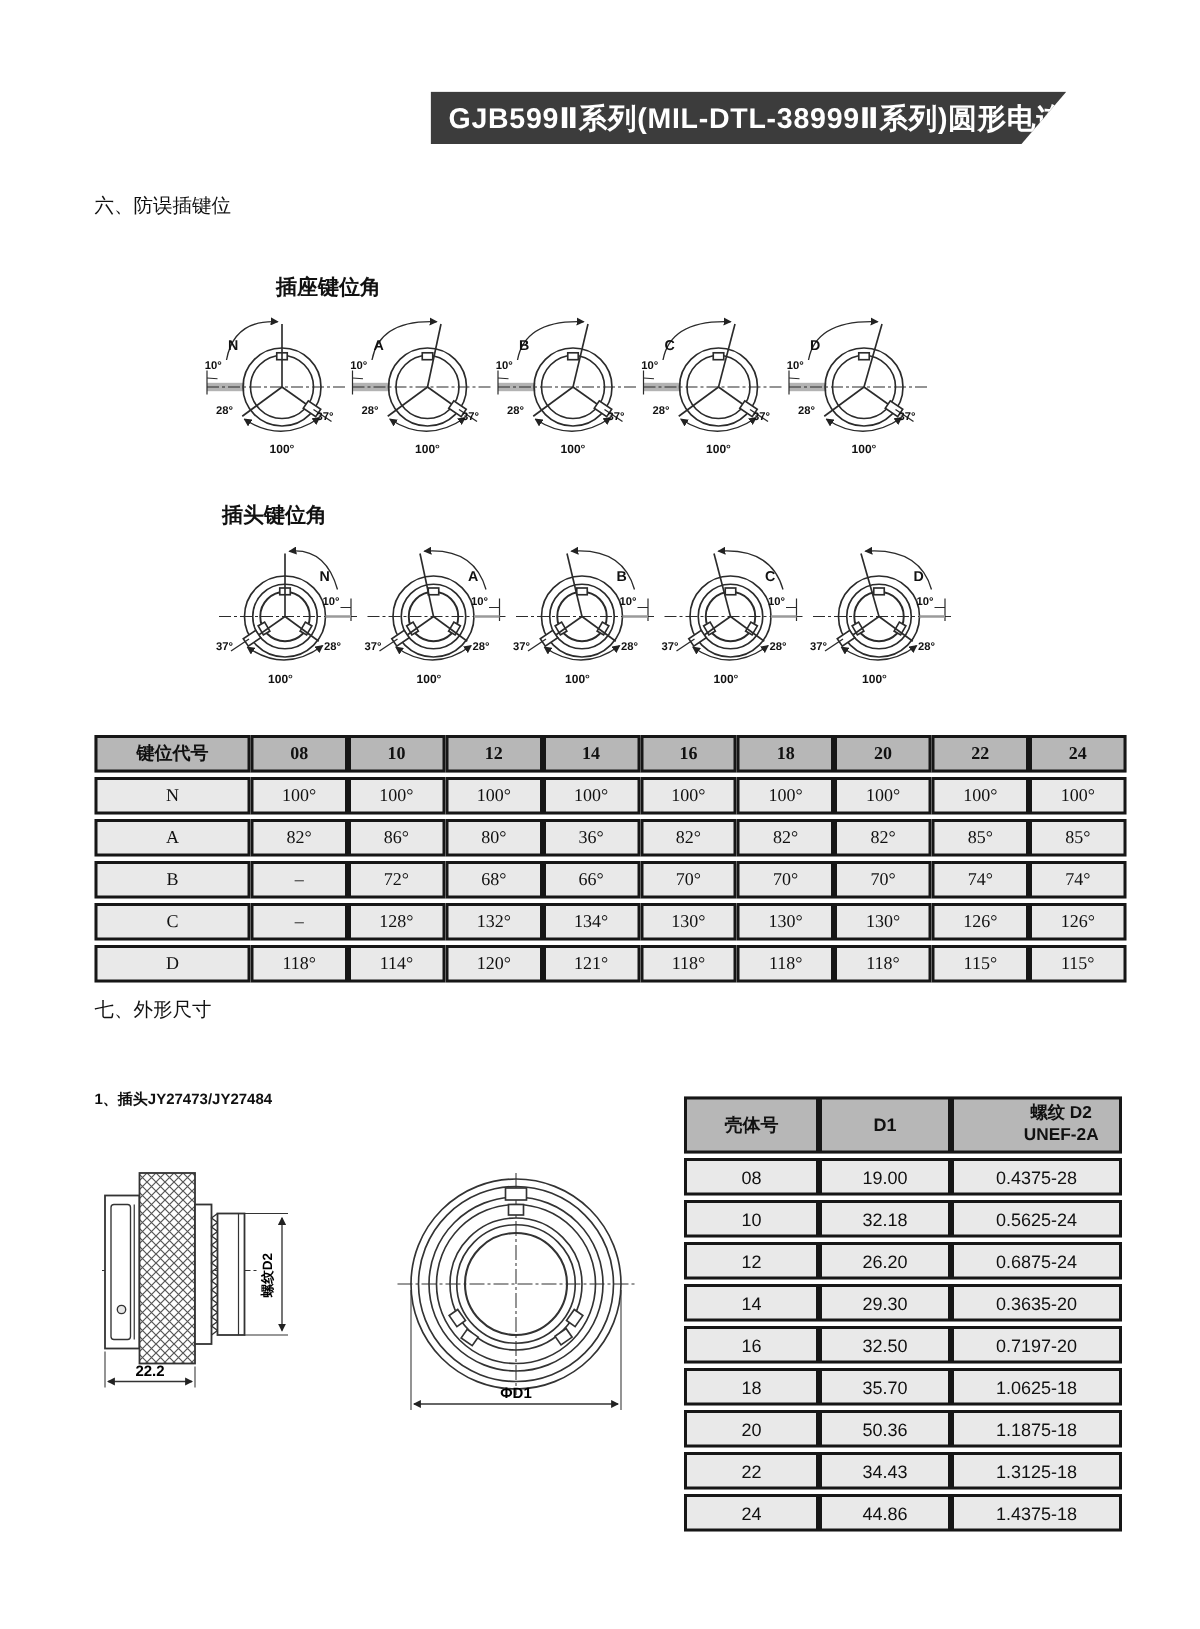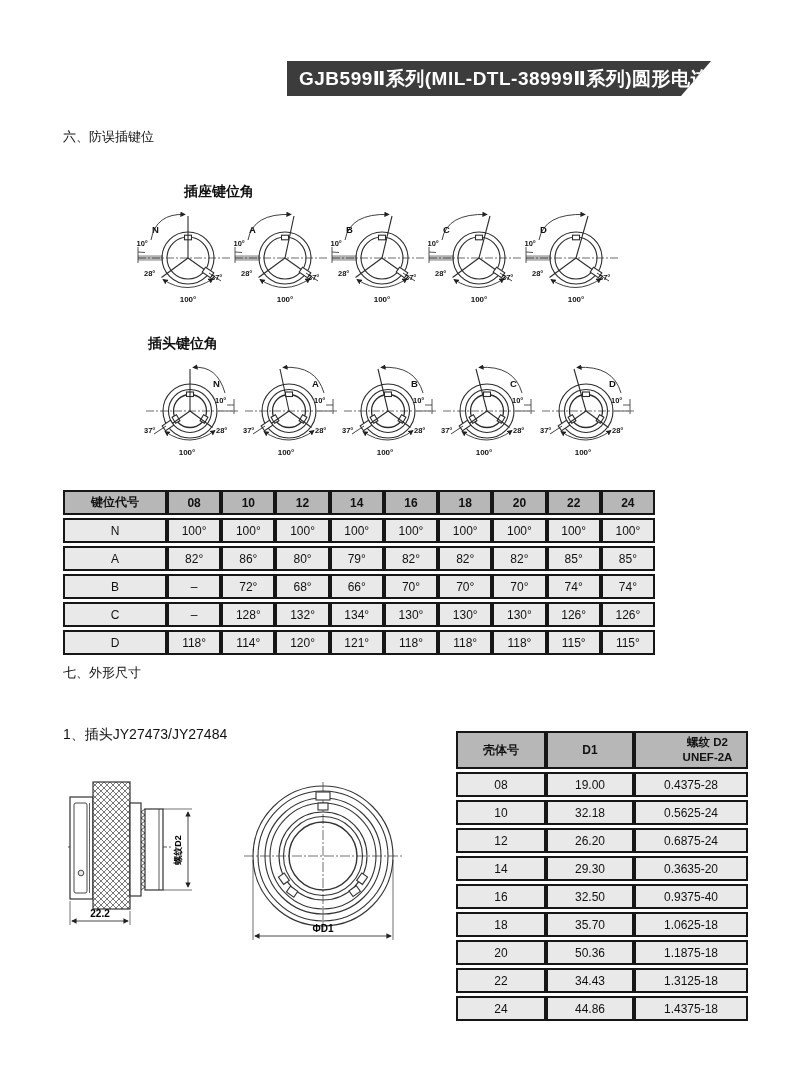--- a/index.html
+++ b/index.html
@@ -10,41 +10,41 @@
     clip-path:polygon(0 0,100% 0,calc(100% - 30px) 100%,0 100%);
     display:flex;align-items:center;}
   .banner span{color:#fff;font-weight:bold;font-size:19px;letter-spacing:0.5px;padding-left:12px;white-space:nowrap;}
 
   .sec-title{position:absolute;font-size:13px;font-weight:normal;margin:0;}
   .sec6{left:63px;top:128px;}
   .sec7{left:63px;top:664px;}
   .lbl{position:absolute;font-size:14px;font-weight:bold;}
   .socket-lbl{left:148px;top:183px;margin-left:36px;}
   .plug-lbl{left:148px;top:335px;}
-  .sub7{position:absolute;left:63px;top:726px;font-size:14px;font-weight:normal;}
+  .sub7{position:absolute;left:63px;top:726px;font-size:10px;font-weight:bold;}
 
   .diag-row{position:absolute;display:flex;}
   .row1{left:136px;top:203px;}
   .row2{left:143px;top:356px;}
 
   table{border-collapse:separate;border-spacing:0 3px;position:absolute;table-layout:fixed;}
-  .t1{left:63px;top:487px;width:592px;}
+  .t1{left:63px;top:487px;width:688px;font-family:Liberation Serif, serif;}
   .t2{left:456px;top:728px;width:292px;}
   th,td{border:2px solid #161616;text-align:center;vertical-align:middle;
     font-size:12px;padding:0;height:21px;overflow:hidden;}
   th{background:#b7b7b7;font-weight:bold;}
   td{background:#e9e9e9;font-weight:normal;}
   .t1 th:first-child,.t1 td:first-child{width:100px;}
   .t2 th{height:34px;}
   .t2 col.c1{width:90px}.t2 col.c2{width:88px}.t2 col.c3{width:114px}
   .th2line div{line-height:15px;font-size:11.5px;margin-left:33px;}
 
   .drawing{position:absolute;}
   .side-view{left:68px;top:770px;}
-  .front-view{left:242px;top:780px;text-decoration:underline;}
+  .front-view{left:263px;top:780px;text-decoration:underline;}
   svg text{font-family:"Liberation Sans","DejaVu Sans",sans-serif;}
   .defs-only{position:absolute;width:0;height:0;}
 </style>
 </head>
 <body>
 
 <svg class="defs-only" aria-hidden="true">
   <defs>
     <marker id="ar" viewBox="0 0 10 10" refX="8.5" refY="5" markerWidth="6" markerHeight="6" orient="auto-start-reverse">
       <path d="M0 0 L10 5 L0 10 z" fill="#222"></path>
@@ -358,21 +358,21 @@
           <td>100°</td>
           <td>100°</td>
           <td>100°</td>
           <td>100°</td>
         </tr>
         <tr>
           <td>A</td>
           <td>82°</td>
           <td>86°</td>
           <td>80°</td>
-          <td>79°</td>
+          <td>36°</td>
           <td>82°</td>
           <td>82°</td>
           <td>82°</td>
           <td>85°</td>
           <td>85°</td>
         </tr>
         <tr>
           <td>B</td>
           <td>–</td>
           <td>72°</td>
@@ -511,21 +511,21 @@
           <td>0.6875-24</td>
         </tr>
         <tr>
           <td>14</td>
           <td>29.30</td>
           <td>0.3635-20</td>
         </tr>
         <tr>
           <td>16</td>
           <td>32.50</td>
-          <td>0.9375-40</td>
+          <td>0.7197-20</td>
         </tr>
         <tr>
           <td>18</td>
           <td>35.70</td>
           <td>1.0625-18</td>
         </tr>
         <tr>
           <td>20</td>
           <td>50.36</td>
           <td>1.1875-18</td>

